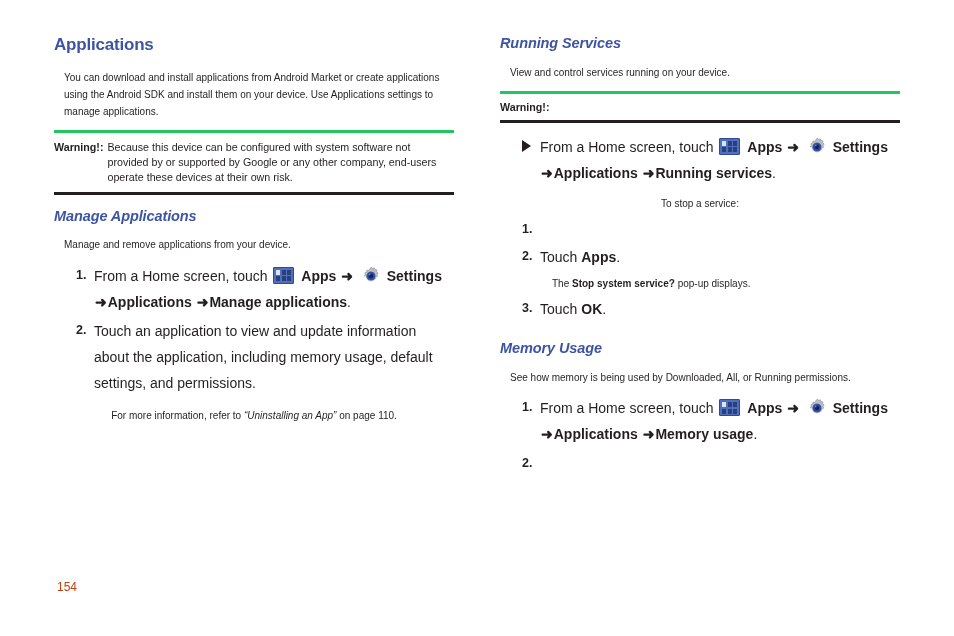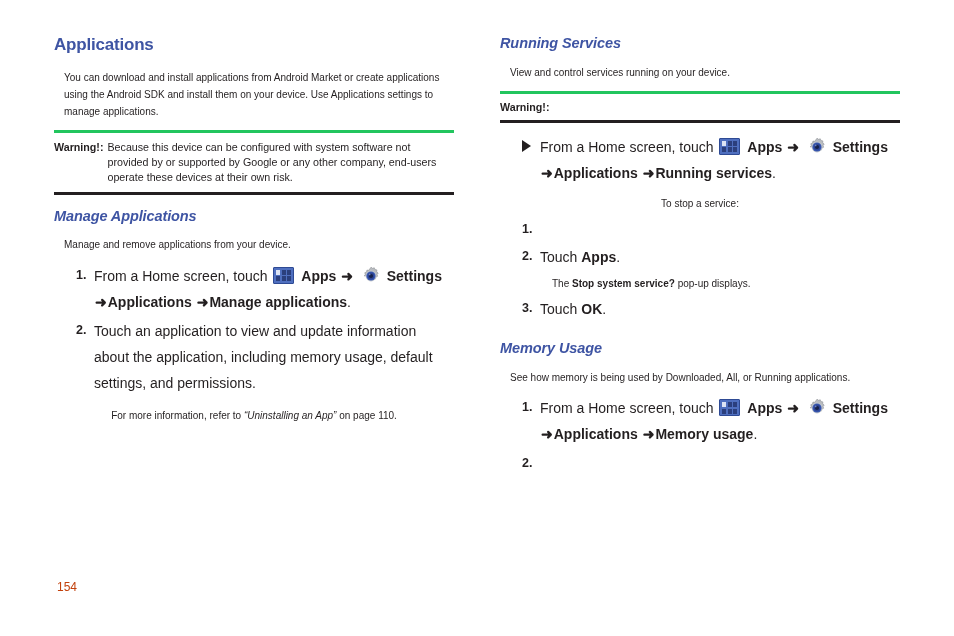--- a/index.html
+++ b/index.html
@@ -298,21 +298,21 @@
     <div class="step">
       <span class="step-num">3.</span>
       <span class="step-body">
         <span>Touch</span>
         <b>OK</b><span>.</span>
       </span>
     </div>
 
     <h2 class="h2" style="margin-top:18px;">Memory Usage</h2>
 
-    <p class="para">See how memory is being used by Downloaded, All, or Running applications.</p>
+    <p class="para">See how memory is being used by Downloaded, All, or Running permissions.</p>
 
     <div class="step">
       <span class="step-num">1.</span>
       <span class="step-body">
         <span>From a Home screen, touch</span>
         <span class="icon-apps"><i class="lit"></i><i></i><i></i><i></i><i></i><i></i></span>
         <b>Apps</b>
         <b class="arrow">➜</b>
         <span class="icon-settings">
           <svg width="20" height="20" viewBox="0 0 20 20">

